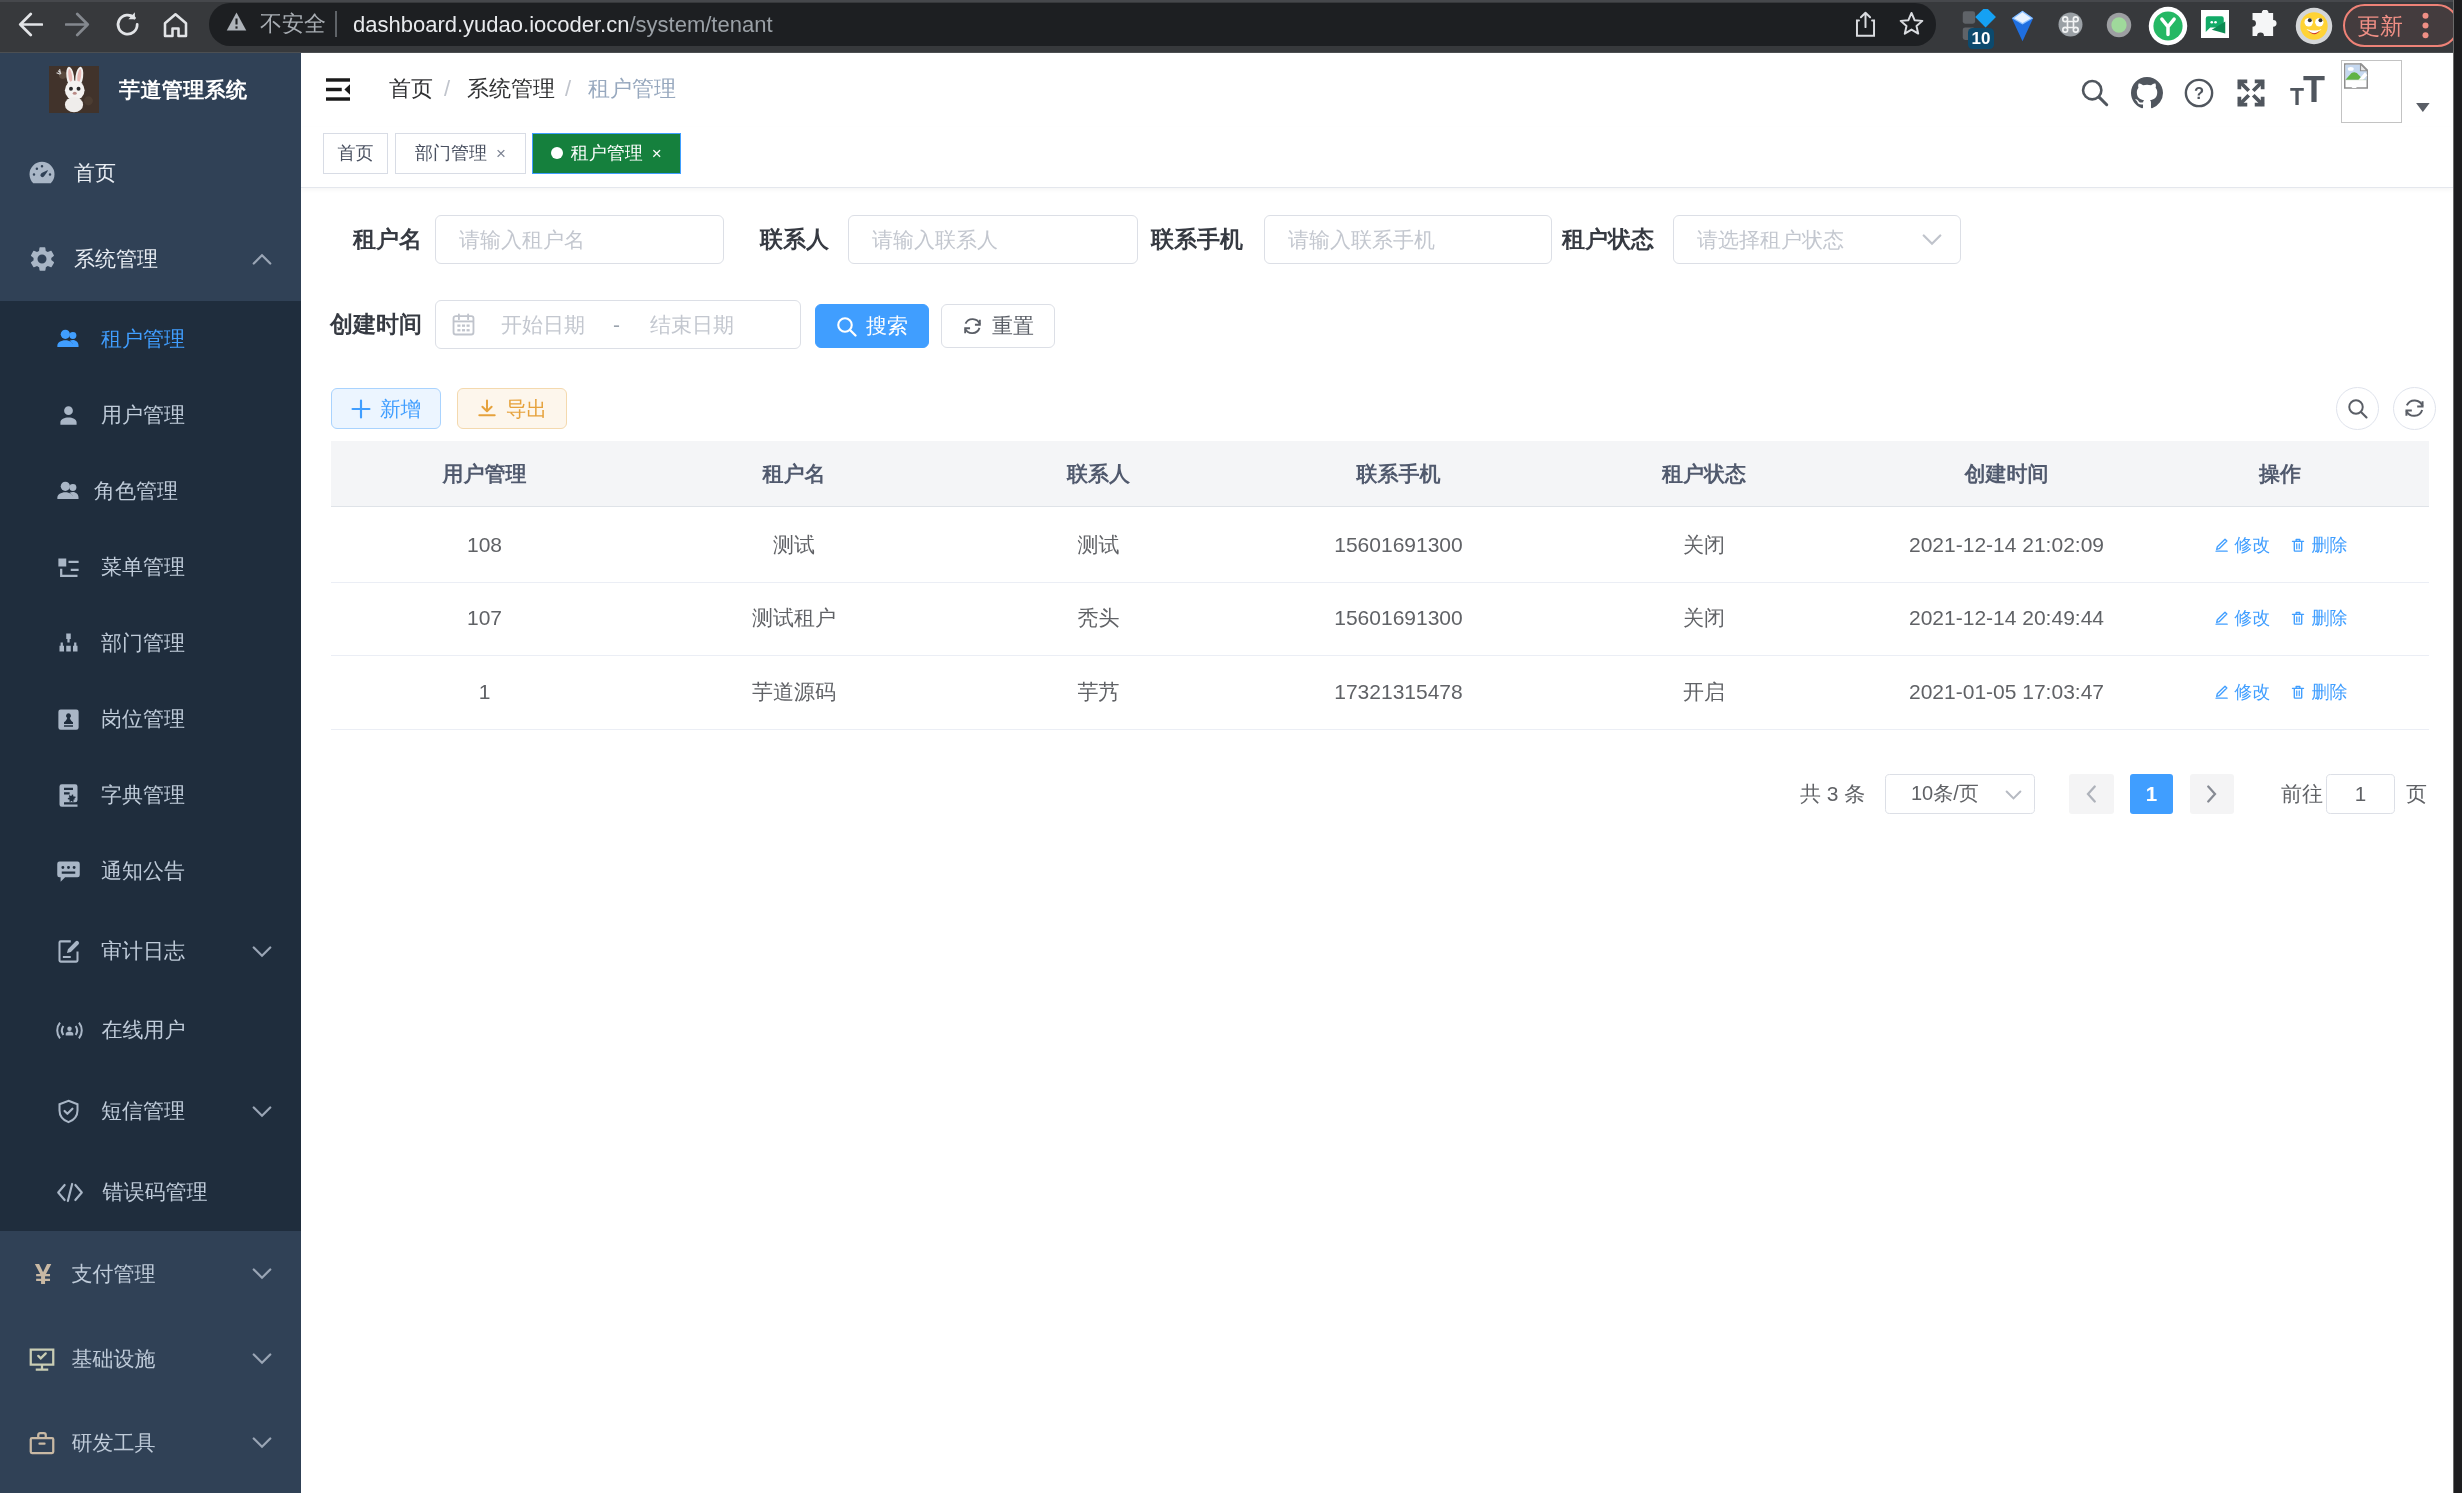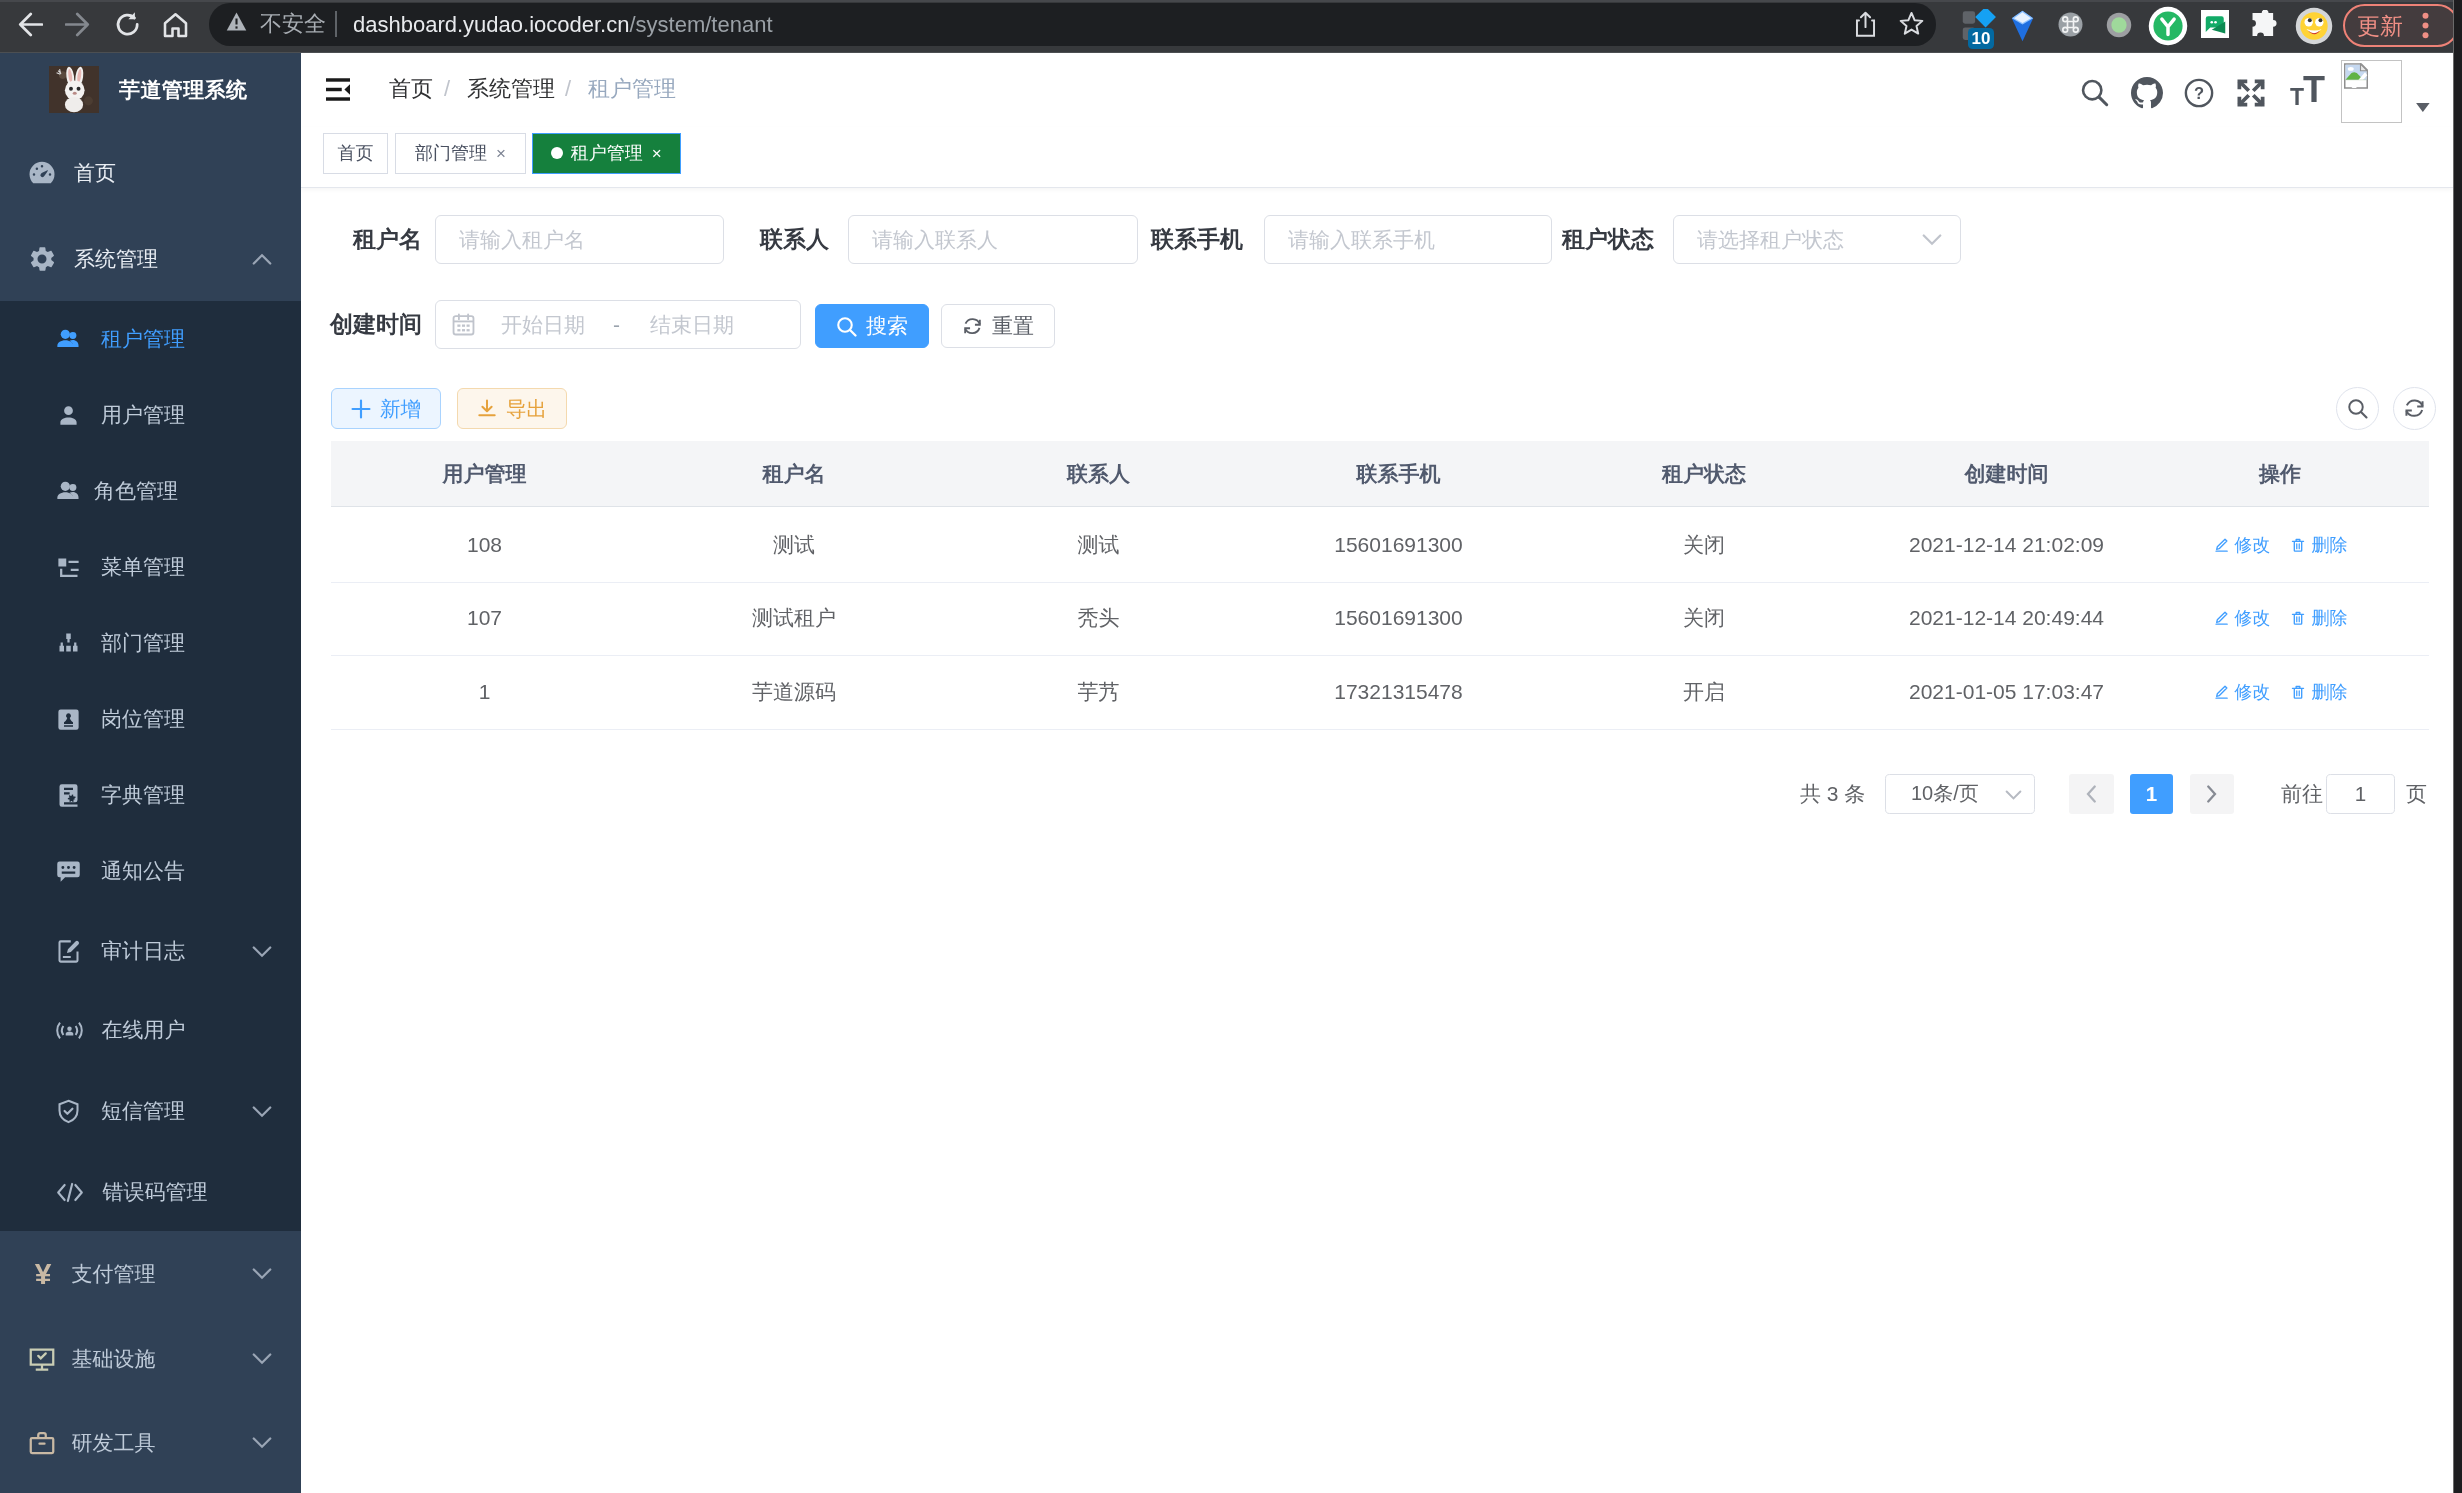--- a/index.html
+++ b/index.html
@@ -489,21 +489,21 @@
 
     <svg class="abs" style="left:1899px;top:11.4px" width="25" height="25" viewBox="0 0 38 38">
         <path d="M19 3 L23.7 13.9 L35.5 15 L26.6 22.8 L29.2 34.4 L19 28.3 L8.8 34.4 L11.4 22.8 L2.5 15 L14.3 13.9 Z" stroke="#dadce0" stroke-width="3" fill="none" stroke-linejoin="round"></path>
       </svg>
 
     <svg class="abs" style="left:1962px;top:9px" width="34" height="34" viewBox="0 0 44 44">
         <rect x="1" y="3" width="16" height="16" rx="3" fill="#5f6368"></rect>
         <rect x="1" y="24" width="16" height="16" rx="3" fill="#5f6368"></rect>
         <rect x="21" y="1" width="19" height="19" transform="rotate(45 30.5 10.5)" fill="#15a1f3"></rect>
       </svg>
-    <div class="abs" style="left:1968px;top:28px;width:26px;height:21px;background:#0369a1;border-radius:4.6px;color:#fff;font-size:17px;font-weight:bold;text-align:center;line-height:21px">10</div>
+    <div class="abs" style="left:1968px;top:28px;width:26px;height:21px;background:#0c4a6e;border-radius:4.6px;color:#fff;font-size:17px;font-weight:bold;text-align:center;line-height:21px">10</div>
 
     <svg class="abs" style="left:2008px;top:9px" width="29" height="34" viewBox="0 0 38 44">
         <path d="M19 2 L33 12 L19 42 L5 12 Z" fill="#1f6fe0"></path>
         <path d="M19 2 L33 12 L19 20 L5 12 Z" fill="#8fc3ff"></path>
         <path d="M19 4 L30 12 L19 18 L8 12 Z" fill="#e8f2ff"></path>
       </svg>
 
     <svg class="abs" style="left:2057px;top:10.7px" width="27" height="27" viewBox="0 0 36 36">
         <circle cx="18" cy="18" r="16" fill="#9aa0a5"></circle>
         <path d="M14 14 L22 14 L22 22 L14 22 Z" stroke="#f2f3f4" stroke-width="2.2" fill="none"></path>

